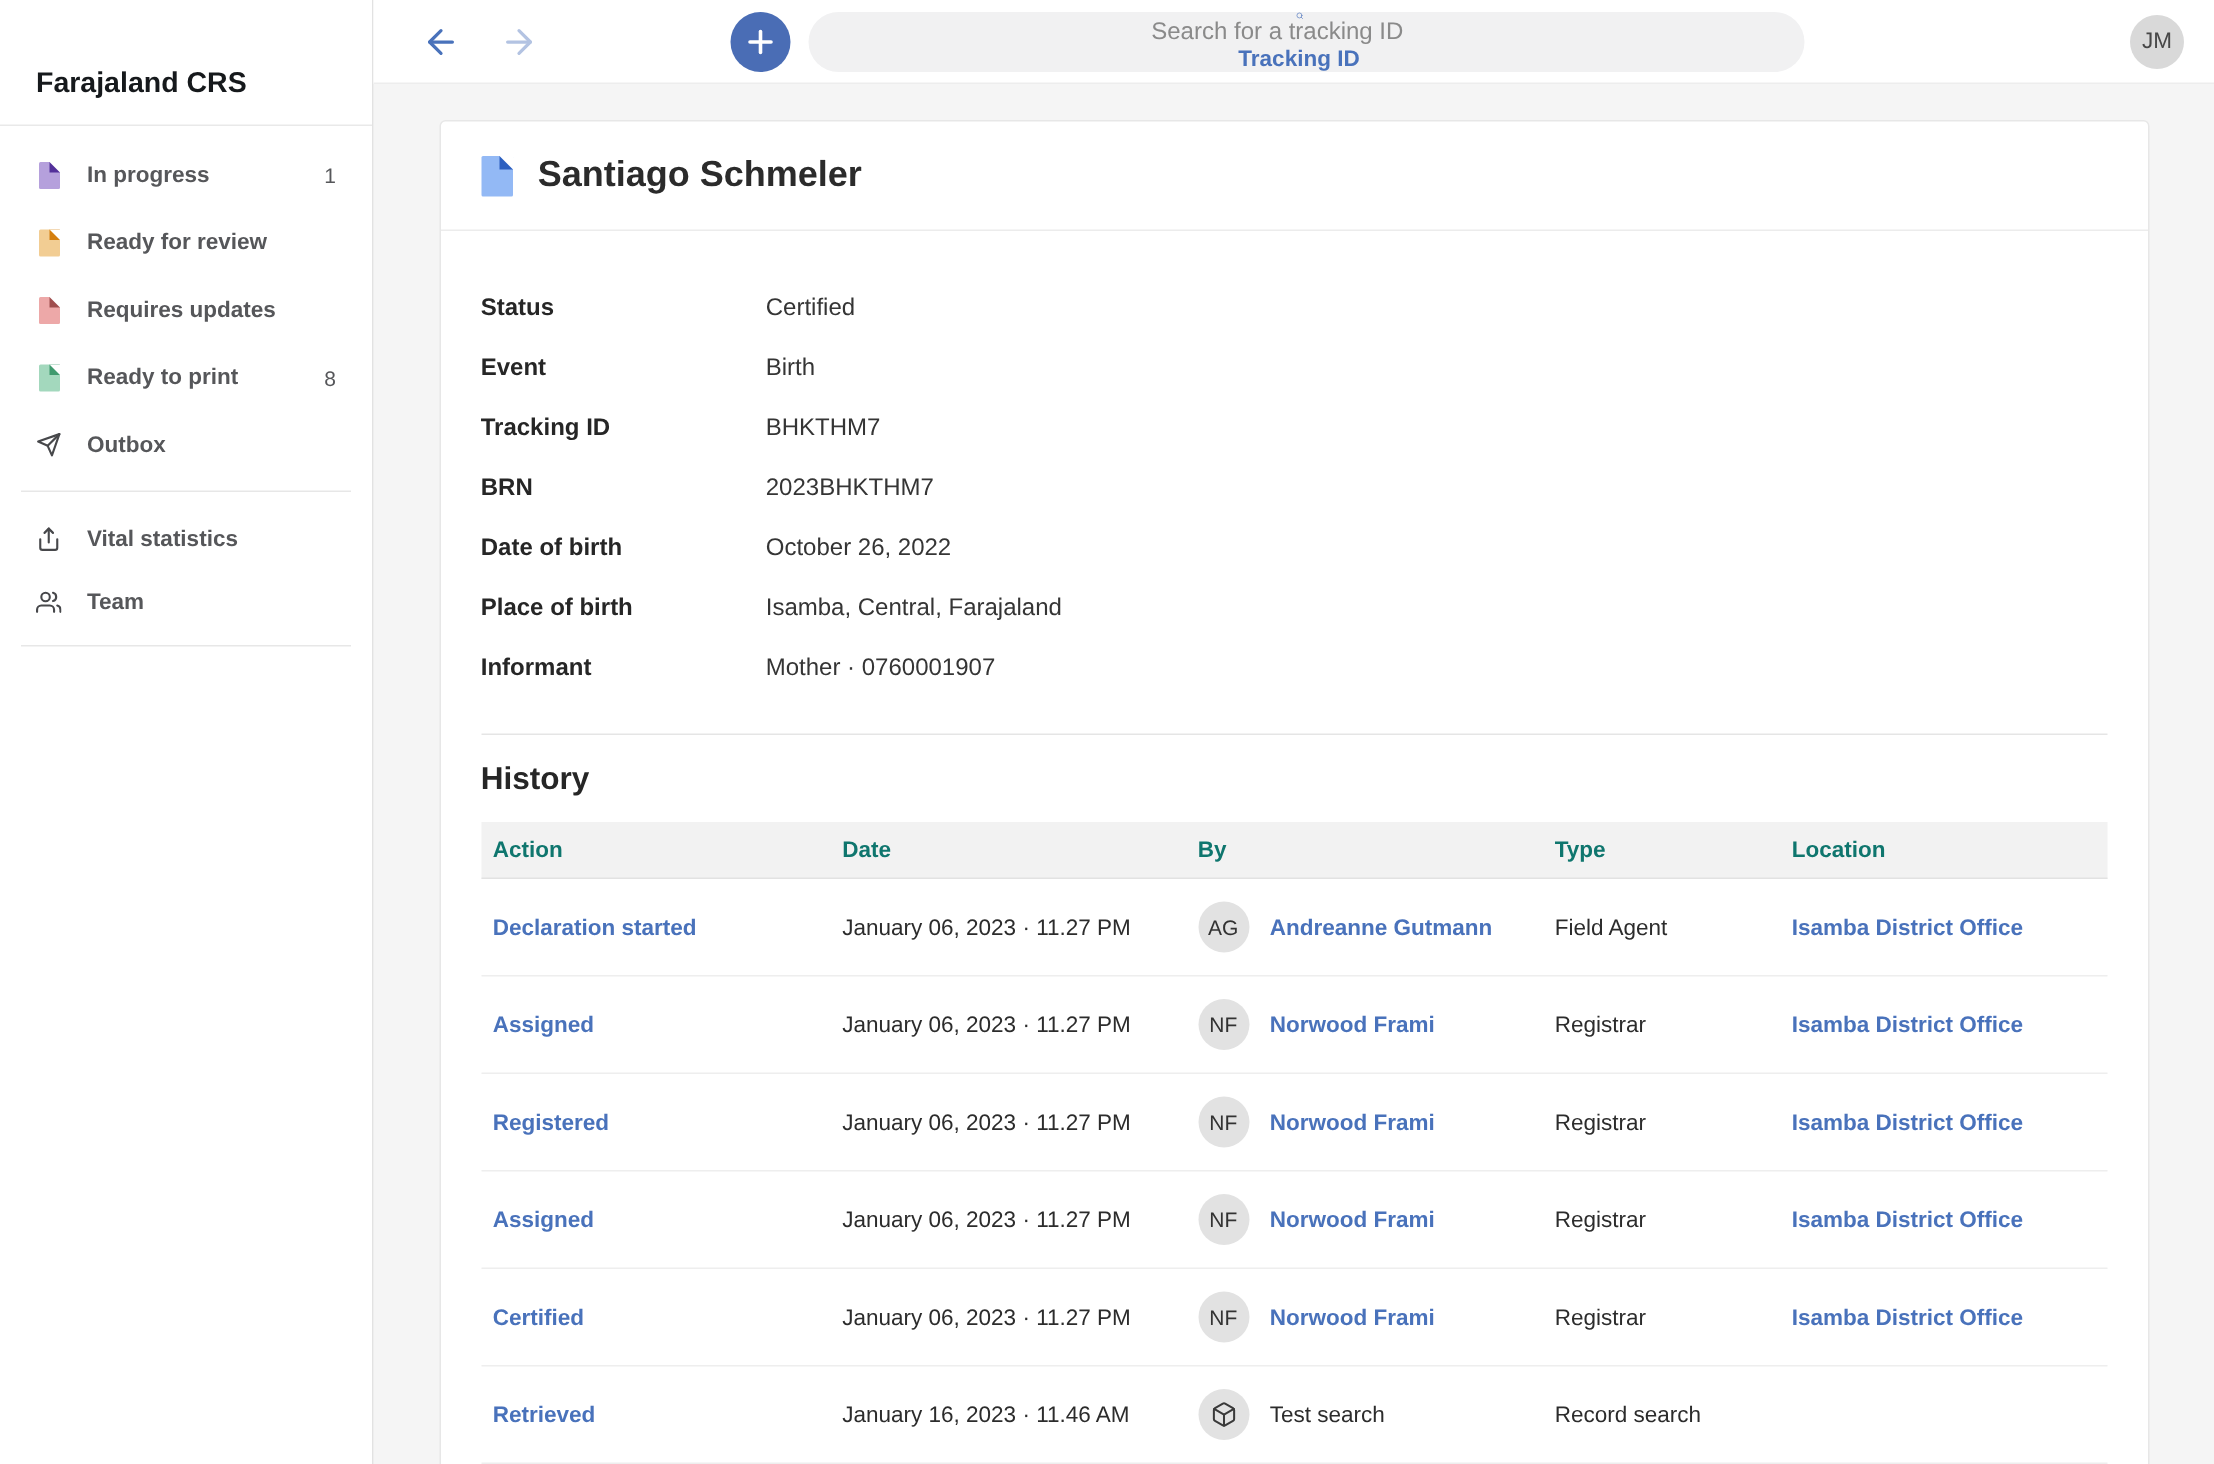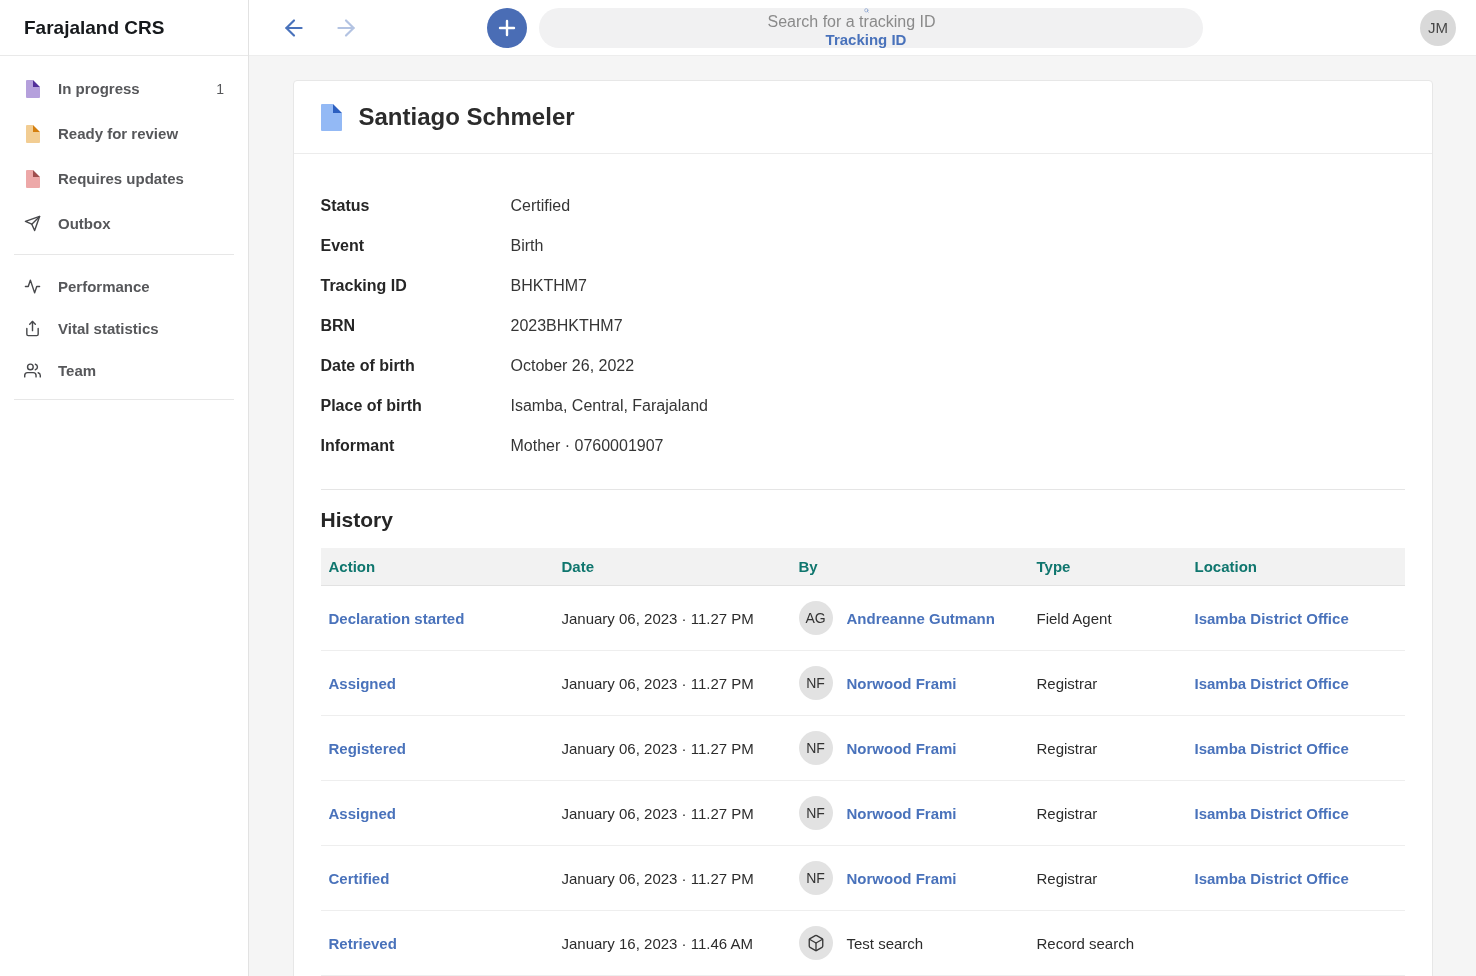--- a/index.html
+++ b/index.html
@@ -14,20 +14,21 @@
 
   
   .sidebar {
     width: 249px; min-width: 249px; height: 100%;
     background: #fff; border-right: 1px solid #e2e2e2;
   }
   .app-title {
     height: 56px; display: flex; align-items: center;
     padding: 0 24px; font-size: 19px; font-weight: 700; color: #16191c;
     border-bottom: 1px solid #e9e9e9;
+    margin-top: 28px;
   }
   .nav-section { padding: 10px 0 8px; }
   .nav-item {
     height: 45px; display: flex; align-items: center;
     padding: 0 24px; cursor: pointer;
   }
   .nav-item .nav-icon { width: 17px; display: flex; justify-content: center; margin-right: 17px; }
   .nav-item .nav-label { font-size: 15px; font-weight: 600; color: #56575a; }
   .nav-item .nav-count { margin-left: auto; font-size: 14px; font-weight: 400; color: #56575a; }
   .nav-item.small { height: 42px; }
@@ -168,41 +169,40 @@
     </div>
     <div class="nav-item">
       <span class="nav-icon">
           <span class="file-icon file-red"></span>
         </span>
       <span class="nav-label">Requires updates</span>
       <span class="nav-count"></span>
     </div>
     <div class="nav-item">
       <span class="nav-icon">
+          <span class="file-icon file-green"></span>
+        </span>
+      <span class="nav-label">Ready to print</span>
+      <span class="nav-count">8</span>
+    </div>
+    <div class="nav-item">
+      <span class="nav-icon">
         <svg class="sicon" width="17" height="17" viewBox="0 0 24 24">
             <line x1="22" y1="2" x2="11" y2="13"></line>
             <polygon points="22 2 15 22 11 13 2 9 22 2"></polygon>
           </svg>
       </span>
       <span class="nav-label">Outbox</span>
       <span class="nav-count"></span>
     </div>
   </div>
 
   <hr class="side-divider">
 
   <div class="nav-section">
-    <div class="nav-item small">
-      <span class="nav-icon">
-        <svg class="sicon" width="17" height="17" viewBox="0 0 24 24">
-            <polyline points="22 12 18 12 15 21 9 3 6 12 2 12"></polyline>
-          </svg>
-      </span>
-      <span class="nav-label">Performance</span>
-    </div>
     <div class="nav-item small">
       <span class="nav-icon">
         <svg class="sicon" width="17" height="17" viewBox="0 0 24 24">
             <path d="M4 12v8a2 2 0 0 0 2 2h12a2 2 0 0 0 2-2v-8"></path>
             <polyline points="16 6 12 2 8 6"></polyline>
             <line x1="12" y1="2" x2="12" y2="15"></line>
           </svg>
       </span>
       <span class="nav-label">Vital statistics</span>
     </div>

